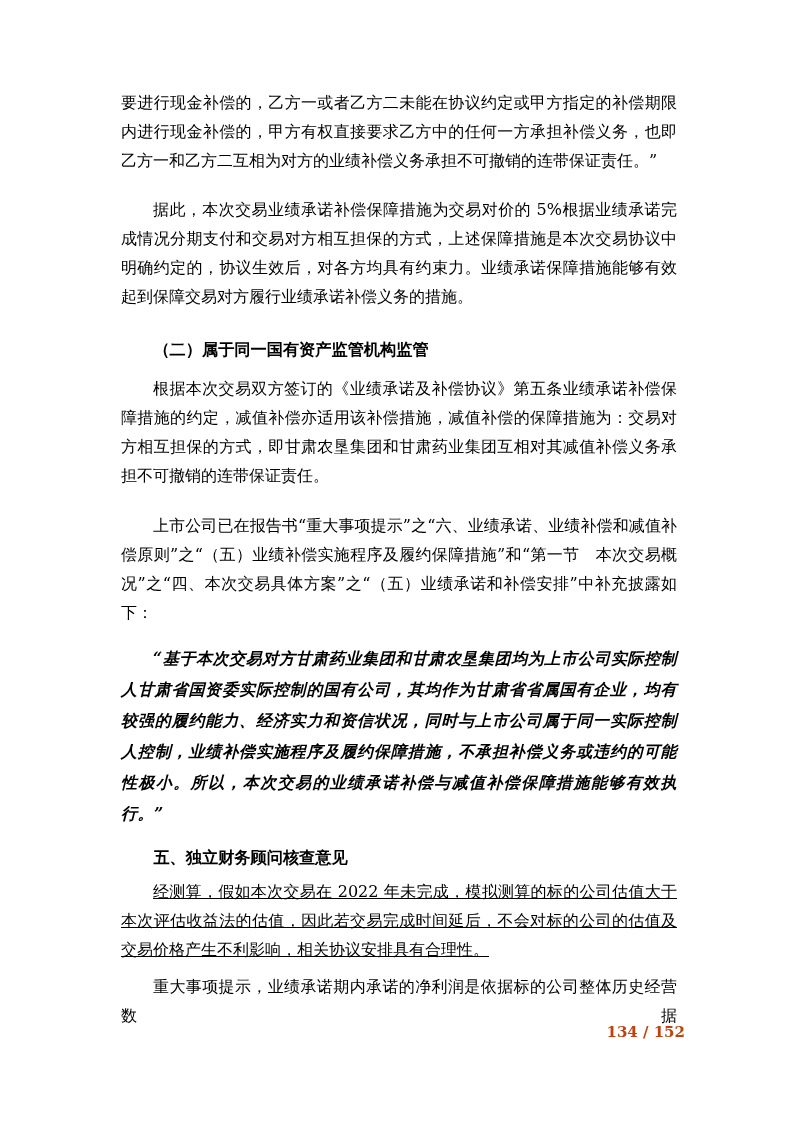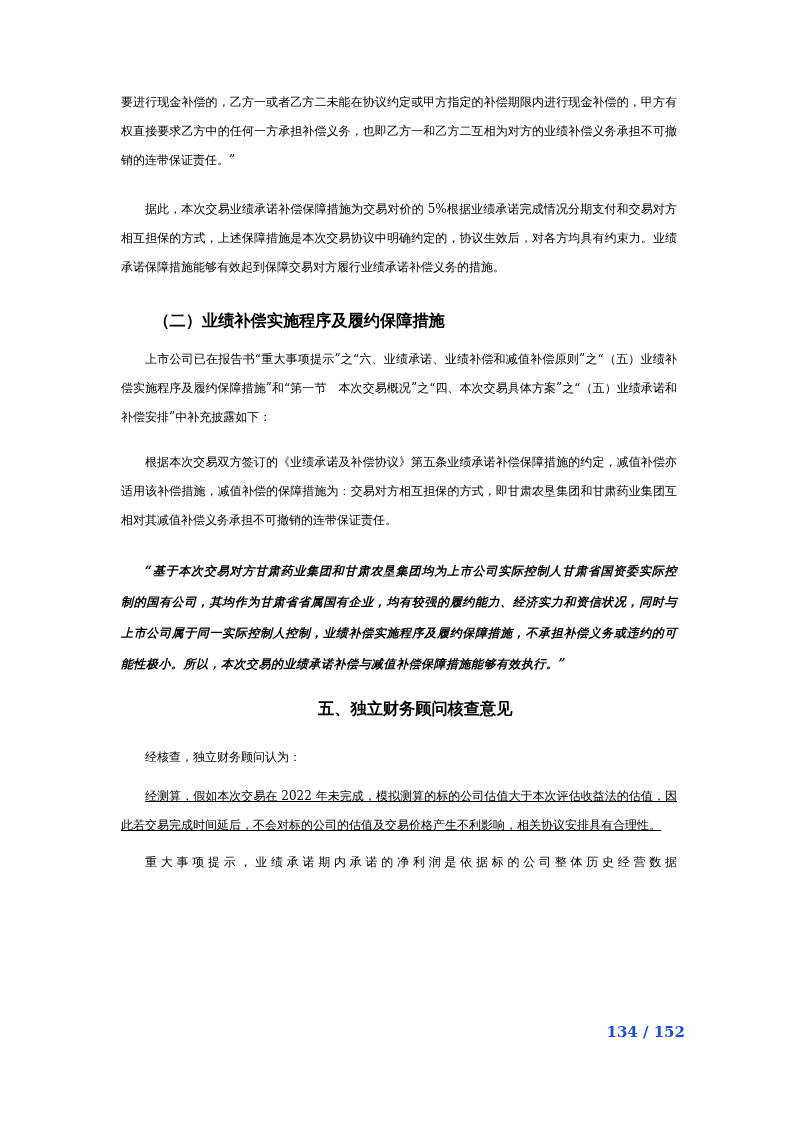--- a/index.html
+++ b/index.html
@@ -17,21 +17,21 @@
     overflow: hidden;
   }
   .content {
     position: absolute;
     left: 121px;
     top: 88px;
     width: 556px;
   }
   .para {
     margin: 0;
-    font-size: 12px;
+    font-size: 16px;
     line-height: 29px;
     text-align: justify;
     text-justify: inter-ideograph;
     word-break: break-all;
   }
   .indent { text-indent: 2em; }
   .heading {
     margin: 0;
     font-family: "DejaVu Sans", "Liberation Sans", sans-serif;
     font-weight: bold;
@@ -39,60 +39,59 @@
     line-height: 29px;
     text-indent: 2em;
   }
   .quote {
     font-weight: bold;
     font-style: italic;
     line-height: 31px;
     letter-spacing: 0.5px;
   }
   .fill-line { text-align-last: justify; }
-  .mb5  { margin-bottom: 20px; text-align: center; }
+  .mb5  { margin-bottom: 5px; }
   .mb8  { margin-bottom: 8px; text-decoration: underline; }
   .mb10 { margin-bottom: 10px; }
   .mb14 { margin-bottom: 14px; }
   .mb16 { margin-bottom: 16px; }
   .mb20 { margin-bottom: 20px; }
   .mb21 { margin-bottom: 21px; }
   .mb24 { margin-bottom: 24px; }
   .footer {
     position: absolute;
     top: 1022px;
     right: 108px;
     font-family: "DejaVu Serif", "Liberation Serif", serif;
     font-weight: bold;
     font-size: 15px;
     line-height: 20px;
-    color: #1d4ed8;
+    color: #c2410c;
   }
 </style>
 </head>
 <body>
 
 <div class="page">
   <div class="content">
 
     <p class="para mb20">要进行现金补偿的，乙方一或者乙方二未能在协议约定或甲方指定的补偿期限内进行现金补偿的，甲方有权直接要求乙方中的任何一方承担补偿义务，也即乙方一和乙方二互相为对方的业绩补偿义务承担不可撤销的连带保证责任。”</p>
 
     <p class="para indent mb24">据此，本次交易业绩承诺补偿保障措施为交易对价的 5%根据业绩承诺完成情况分期支付和交易对方相互担保的方式，上述保障措施是本次交易协议中明确约定的，协议生效后，对各方均具有约束力。业绩承诺保障措施能够有效起到保障交易对方履行业绩承诺补偿义务的措施。</p>
 
-    <p class="heading mb10">（二）业绩补偿实施程序及履约保障措施</p>
+    <p class="heading mb10">（二）属于同一国有资产监管机构监管</p>
+
+    <p class="para indent mb21">根据本次交易双方签订的《业绩承诺及补偿协议》第五条业绩承诺补偿保障措施的约定，减值补偿亦适用该补偿措施，减值补偿的保障措施为：交易对方相互担保的方式，即甘肃农垦集团和甘肃药业集团互相对其减值补偿义务承担不可撤销的连带保证责任。</p>
 
     <p class="para indent mb16">上市公司已在报告书“重大事项提示”之“六、业绩承诺、业绩补偿和减值补偿原则”之“（五）业绩补偿实施程序及履约保障措施”和“第一节　本次交易概况”之“四、本次交易具体方案”之“（五）业绩承诺和补偿安排”中补充披露如下：</p>
-
-    <p class="para indent mb21">根据本次交易双方签订的《业绩承诺及补偿协议》第五条业绩承诺补偿保障措施的约定，减值补偿亦适用该补偿措施，减值补偿的保障措施为：交易对方相互担保的方式，即甘肃农垦集团和甘肃药业集团互相对其减值补偿义务承担不可撤销的连带保证责任。</p>
 
     <p class="para indent quote mb14">“基于本次交易对方甘肃药业集团和甘肃农垦集团均为上市公司实际控制人甘肃省国资委实际控制的国有公司，其均作为甘肃省省属国有企业，均有较强的履约能力、经济实力和资信状况，同时与上市公司属于同一实际控制人控制，业绩补偿实施程序及履约保障措施，不承担补偿义务或违约的可能性极小。所以，本次交易的业绩承诺补偿与减值补偿保障措施能够有效执行。”</p>
 
     <p class="heading mb5">五、独立财务顾问核查意见</p>
 
-    <p class="para indent mb10">经核查，独立财务顾问认为：</p>
 
     <p class="para indent mb8">经测算，假如本次交易在 2022 年未完成，模拟测算的标的公司估值大于本次评估收益法的估值，因此若交易完成时间延后，不会对标的公司的估值及交易价格产生不利影响，相关协议安排具有合理性。</p>
 
     <p class="para indent fill-line">重大事项提示，业绩承诺期内承诺的净利润是依据标的公司整体历史经营数据</p>
 
   </div>
 
   <div class="footer">134 / 152</div>
 </div>
 

